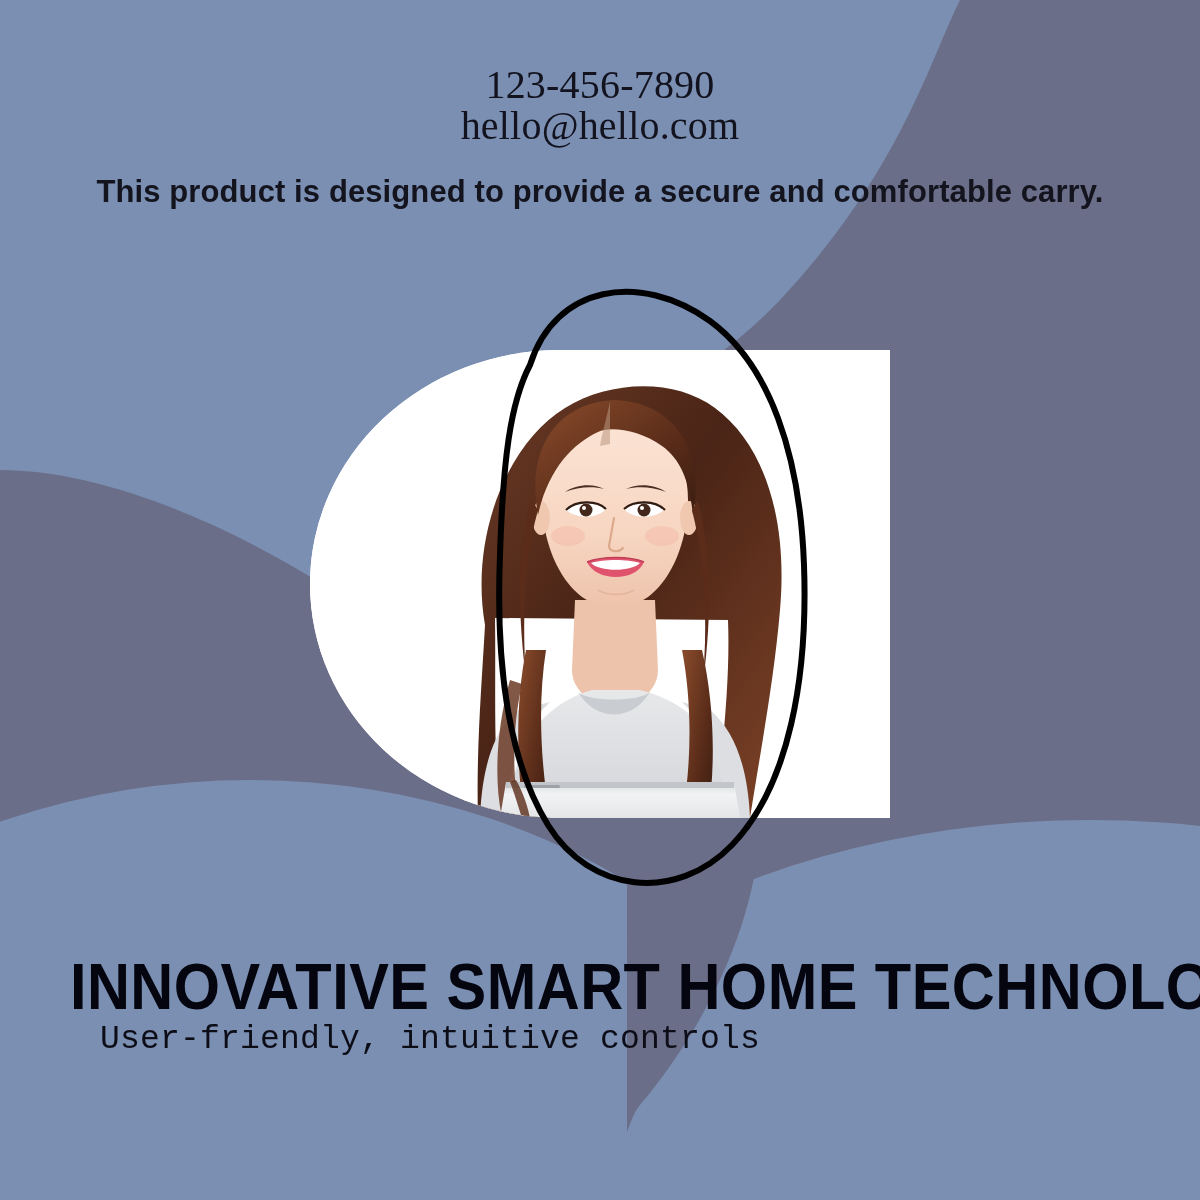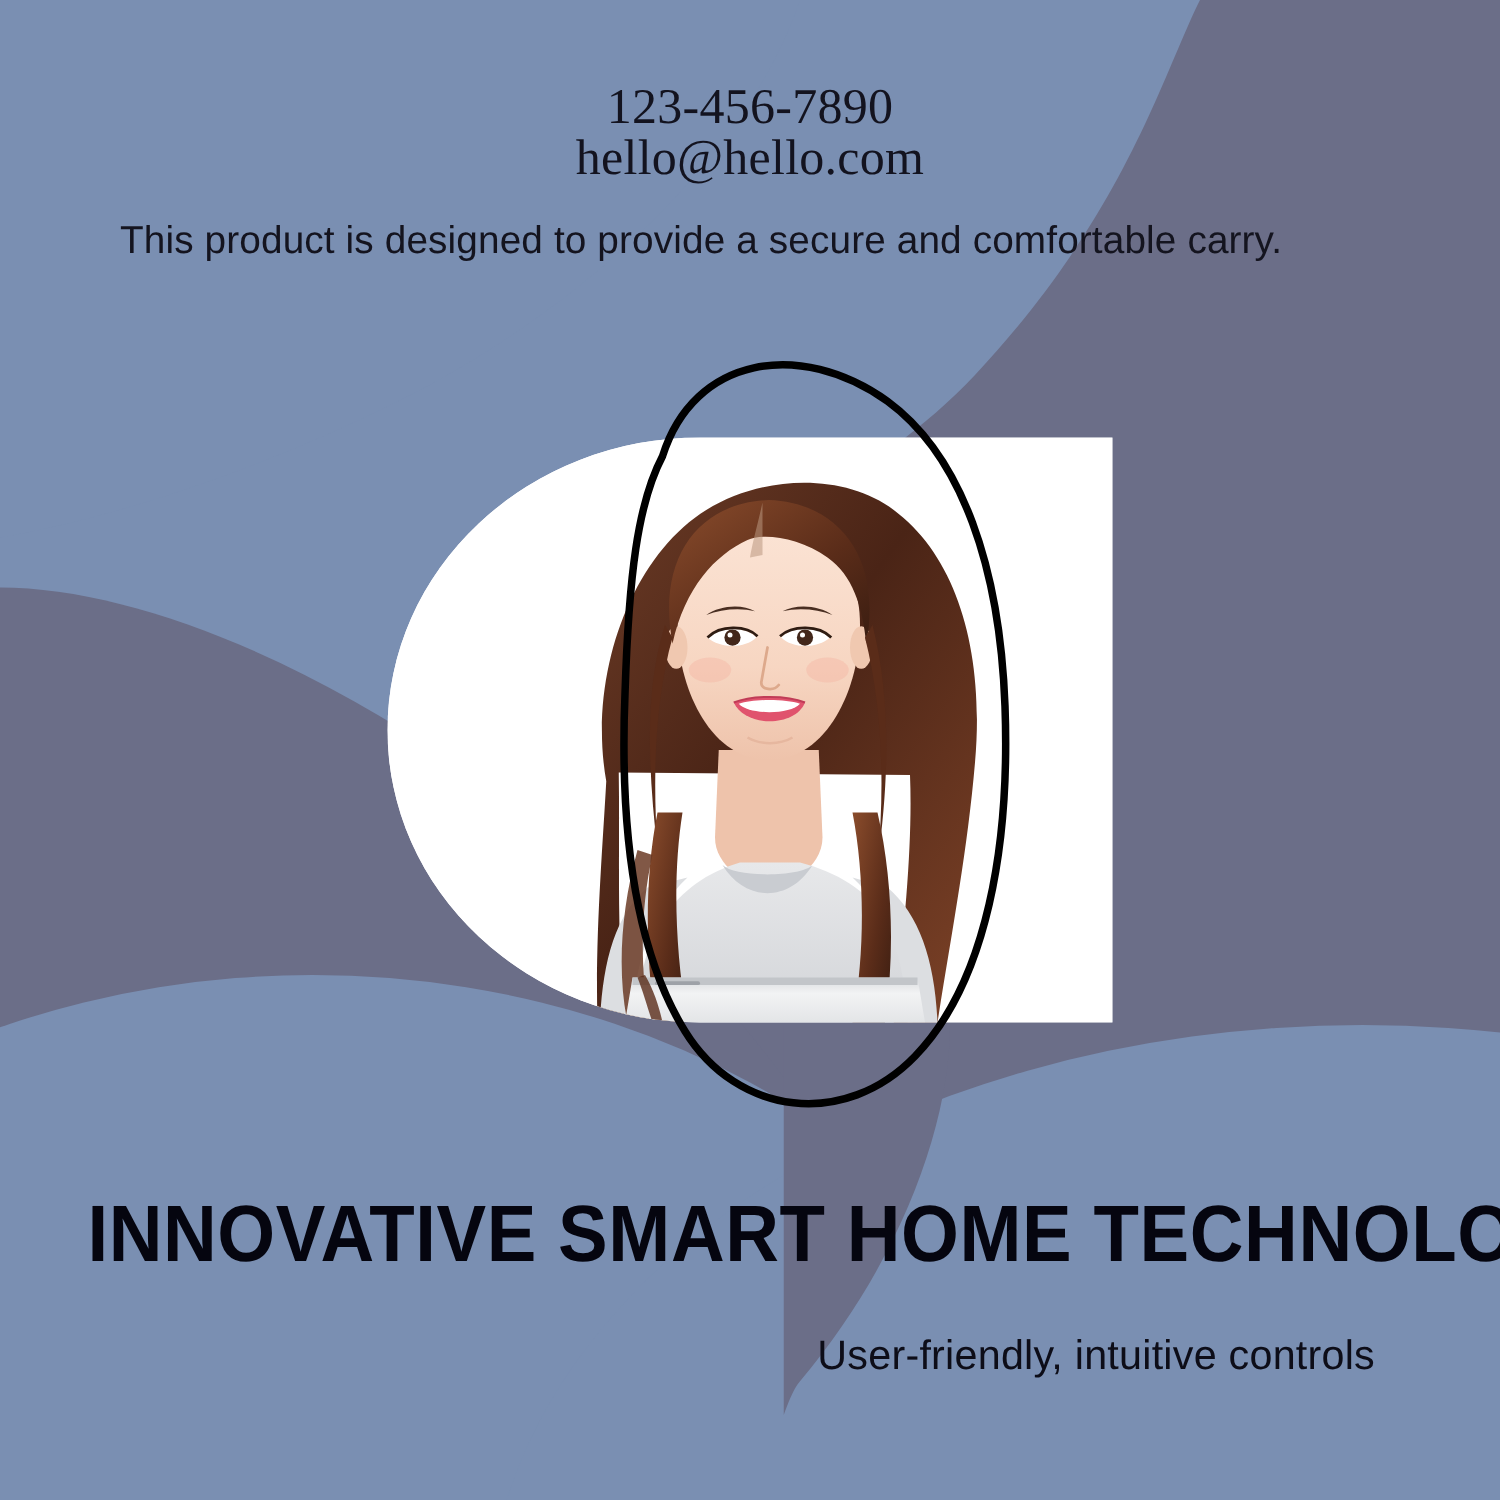--- a/index.html
+++ b/index.html
@@ -46,24 +46,25 @@
     color: #13131f;
     letter-spacing: 0.2px;
   }
 
   
   .tagline {
     position: absolute;
     top: 168px;
     left: 96px;
     width: 1008px;
+    text-align: center;
     font-family: "Liberation Sans", sans-serif;
     font-size: 31px;
     line-height: 47px;
-    font-weight: 400;
+    font-weight: 700;
     color: #14141f;
     letter-spacing: 0.1px;
   }
 
   
   .photo-card {
     position: absolute;
     left: 310px;
     top: 350px;
     width: 580px;
@@ -106,25 +107,25 @@
     color: #05050f;
     letter-spacing: 0.5px;
     transform: scaleX(0.93);
     transform-origin: center center;
     white-space: nowrap;
   }
 
   
   .subheadline {
     position: absolute;
-    top: 1062px;
+    top: 1018px;
     left: 100px;
     width: 1000px;
-    text-align: right;
-    font-family: Liberation Sans, sans-serif;
+    text-align: left;
+    font-family: Liberation Mono, monospace;
     font-size: 33px;
     line-height: 44px;
     font-weight: 400;
     color: #0d0d18;
     letter-spacing: 0.2px;
   }
 </style>
 </head>
 <body>
 

